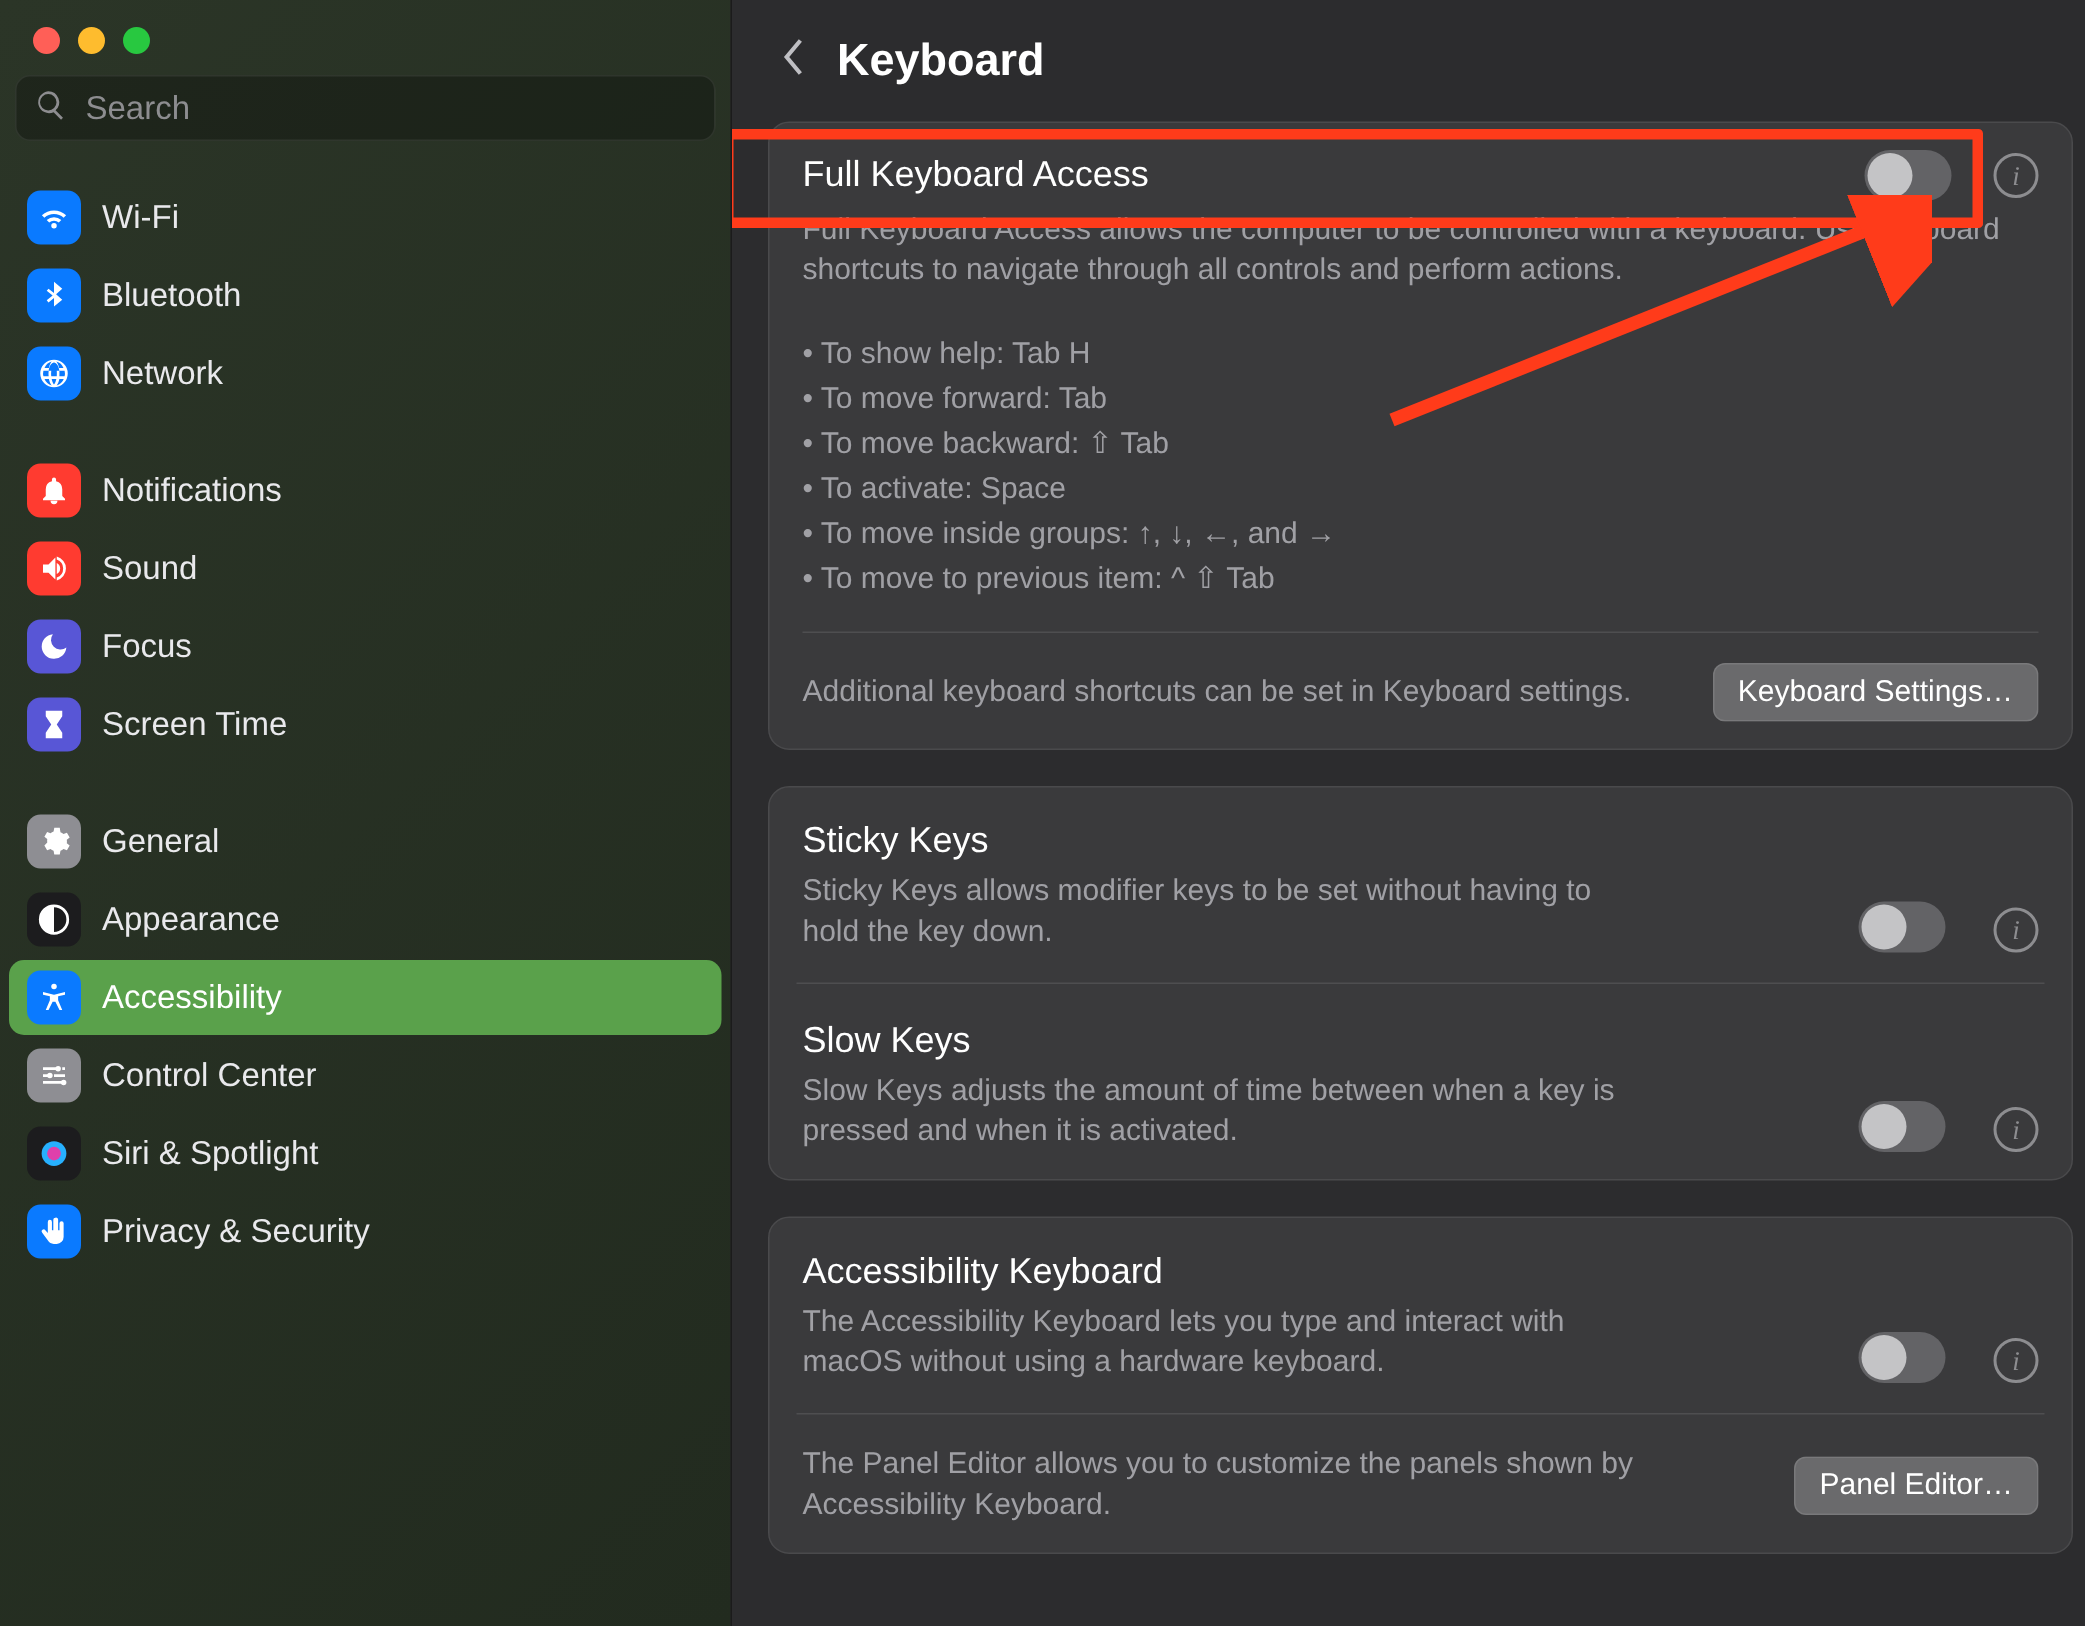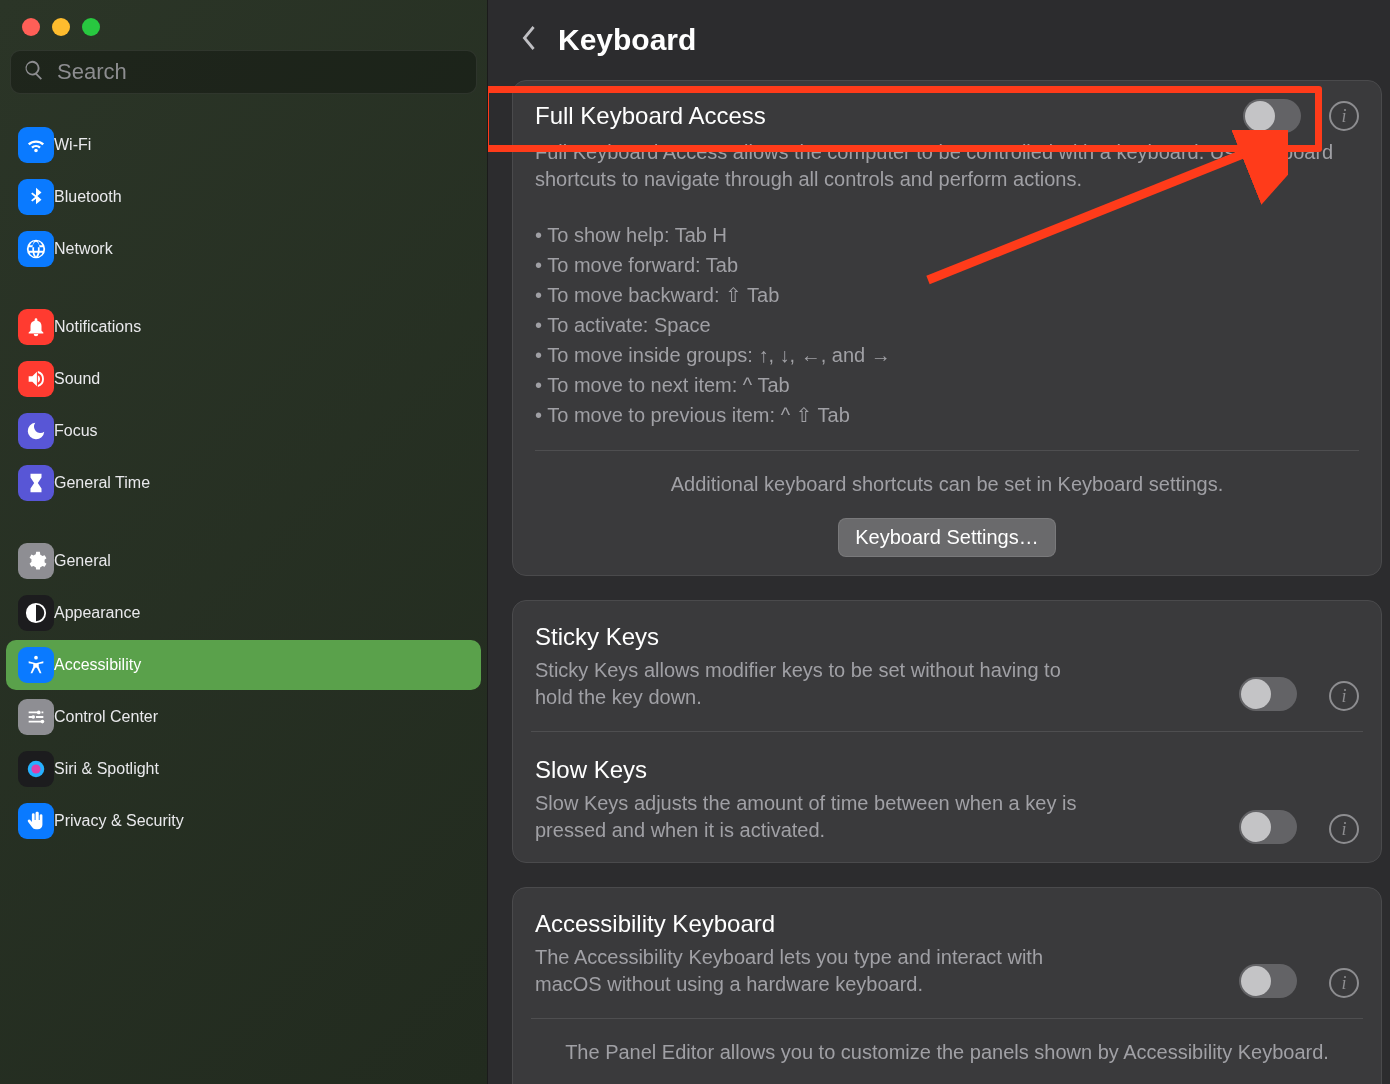--- a/index.html
+++ b/index.html
@@ -77,25 +77,25 @@
   .storage-row span:first-child { font-size: 22px; color:#e9e9ec; font-weight:500;}
   .badge {
     width:30px; height:30px; border-radius:50%;
     background: var(--badge); color:#fff; font-size:18px;
     display:flex; align-items:center; justify-content:center;
     font-weight:500;
   }
 
   .side-group { padding: 12px 6px; }
   .side-item {
-    display:flex; align-items:center; gap:0;
+    display:flex; align-items:center; gap:14px;
     padding: 7px 12px;
     border-radius: 10px;
     margin: 2px 0;
-    font-size: 16px;
+    font-size: 22px;
     color:#e9e9ec;
     cursor:pointer;
   }
   .side-item.selected { background: var(--green-sel); color:#fff; }
   .side-icon {
     width:36px; height:36px; border-radius:9px;
     display:flex; align-items:center; justify-content:center;
     flex-shrink:0;
   }
   .side-icon svg { width:22px; height:22px; fill:#fff; }
@@ -128,21 +128,21 @@
   .row-title { font-size:24px; font-weight:400; flex:1; color:#fff;}
   .row-desc  { font-size:20px; color:var(--text-secondary); margin-top:6px; line-height:1.35; }
   .row-desc.pad { padding-right: 120px; }
 
   .help-list { margin-top:27px; }
   .help-list div { font-size:20px; color:var(--text-secondary); line-height:1.5; }
 
   .divider { height:1px; background:#4e4e50; margin:20px 0; }
 
   .panel-footer {
-    display:flex; align-items:center; justify-content:space-between; gap:20px;flex-direction:column;
+    display:flex; align-items:center; justify-content:space-between; gap:20px;
   }
   .panel-footer .txt { font-size:20px; color:var(--text-secondary); line-height:1.35; }
 
   .button {
     background: var(--button-bg);
     color:#fff; font-size:20px;
     border: 1px solid rgba(255,255,255,0.1);
     border-radius: 8px;
     padding: 7px 16px;
     cursor:pointer;
@@ -263,21 +263,21 @@
           </svg>
         </span>
         <span>Focus</span>
       </div>
       <div class="side-item">
         <span class="side-icon" style="background: rgb(88, 86, 214);">
           <svg viewBox="0 0 24 24">
             <path d="M6 2h12v4l-4 6 4 6v4H6v-4l4-6-4-6V2z"></path>
           </svg>
         </span>
-        <span>General Time</span>
+        <span>Screen Time</span>
       </div>
     </div>
   <div class="side-group">
       <div class="side-item">
         <span class="side-icon" style="background: rgb(142, 142, 147);">
           <svg viewBox="0 0 24 24">
             <path d="M12 8a4 4 0 100 8 4 4 0 000-8zm9.4 4a7.6 7.6 0 00-.1-1.3l2.1-1.6-2-3.5-2.5 1a7.6 7.6 0 00-2.2-1.3L16.2 2h-4l-.5 2.7A7.6 7.6 0 009.5 6l-2.5-1-2 3.5 2.1 1.6a7.7 7.7 0 000 2.6L5 14.9l2 3.5 2.5-1a7.6 7.6 0 002.2 1.3l.5 2.7h4l.5-2.7a7.6 7.6 0 002.2-1.3l2.5 1 2-3.5-2.1-1.6c.1-.4.1-.9.1-1.3z"></path>
           </svg>
         </span>
         <span>General</span>
@@ -348,21 +348,20 @@
       <div class="toggle"></div>
       <div class="info-btn">i</div>
     </div>
     <div class="row-desc">Full Keyboard Access allows the computer to be controlled with a keyboard. Use keyboard shortcuts to navigate through all controls and perform actions.</div>
     <div class="help-list">
         <div>• To show help: Tab H</div>
         <div>• To move forward: Tab</div>
         <div>• To move backward: ⇧ Tab</div>
         <div>• To activate: Space</div>
         <div>• To move inside groups: ↑, ↓, ←, and →</div>
-        <div>• To move to next item: ^ Tab</div>
         <div>• To move to previous item: ^ ⇧ Tab</div>
       </div>
     <div class="divider"></div>
     <div class="panel-footer">
       <div class="txt">Additional keyboard shortcuts can be set in Keyboard settings.</div>
       <button class="button">Keyboard Settings…</button>
     </div>
   </section>
 
   <section class="panel">

